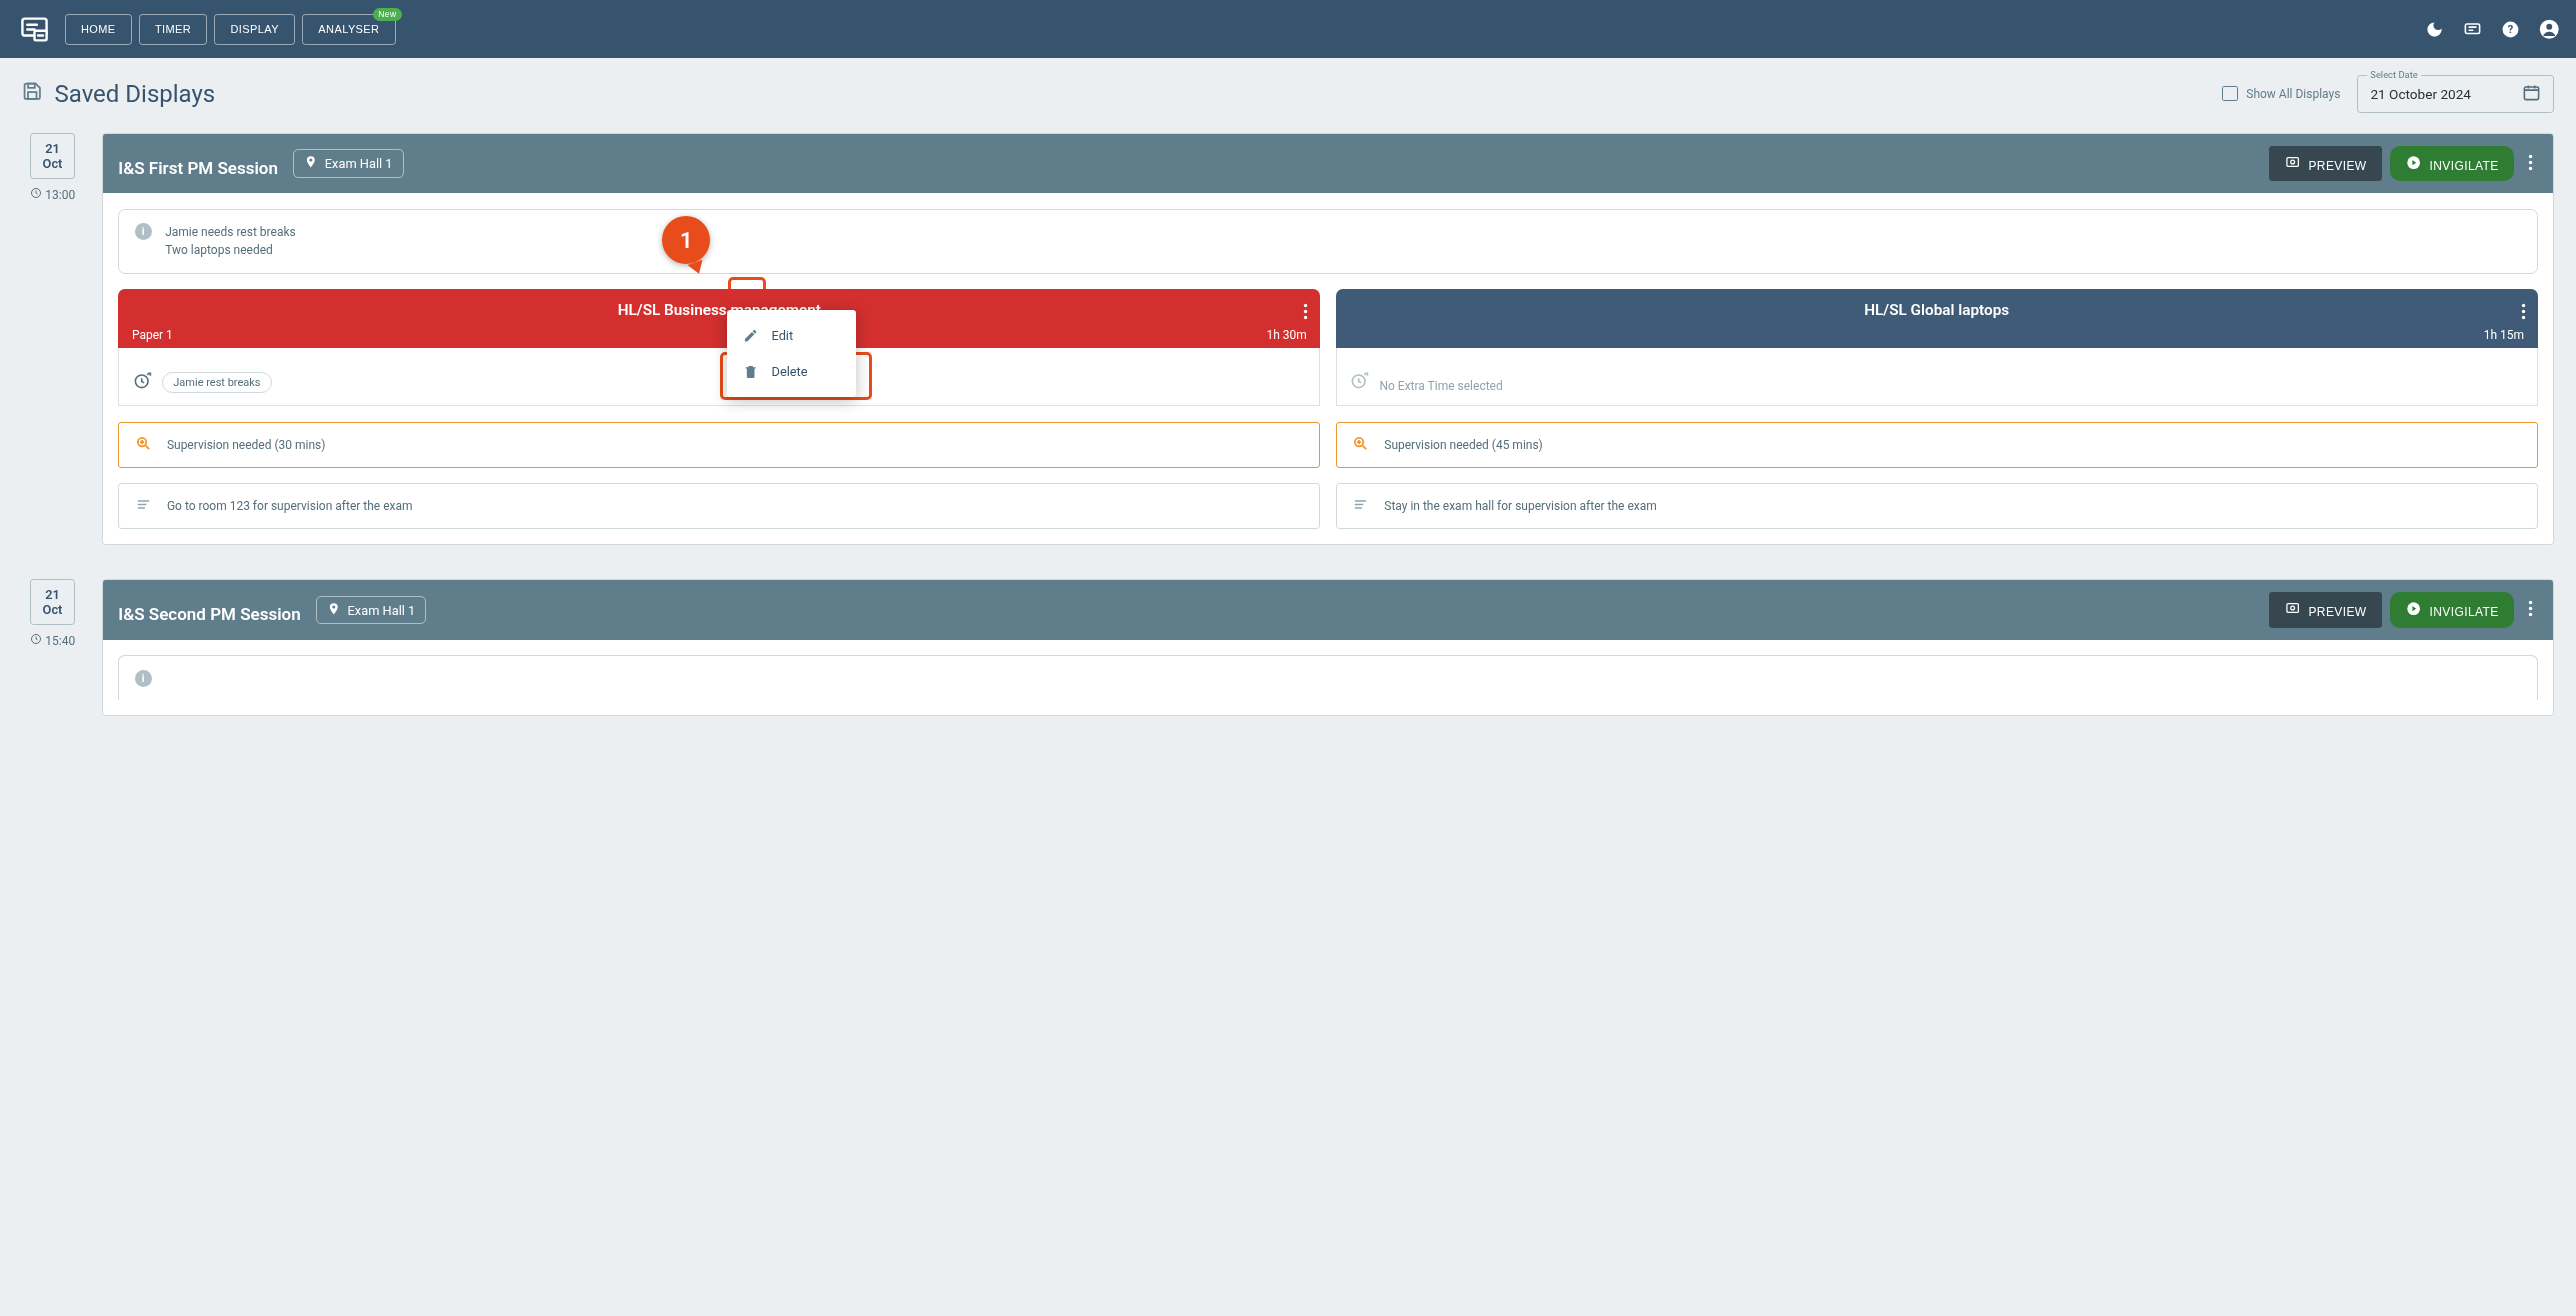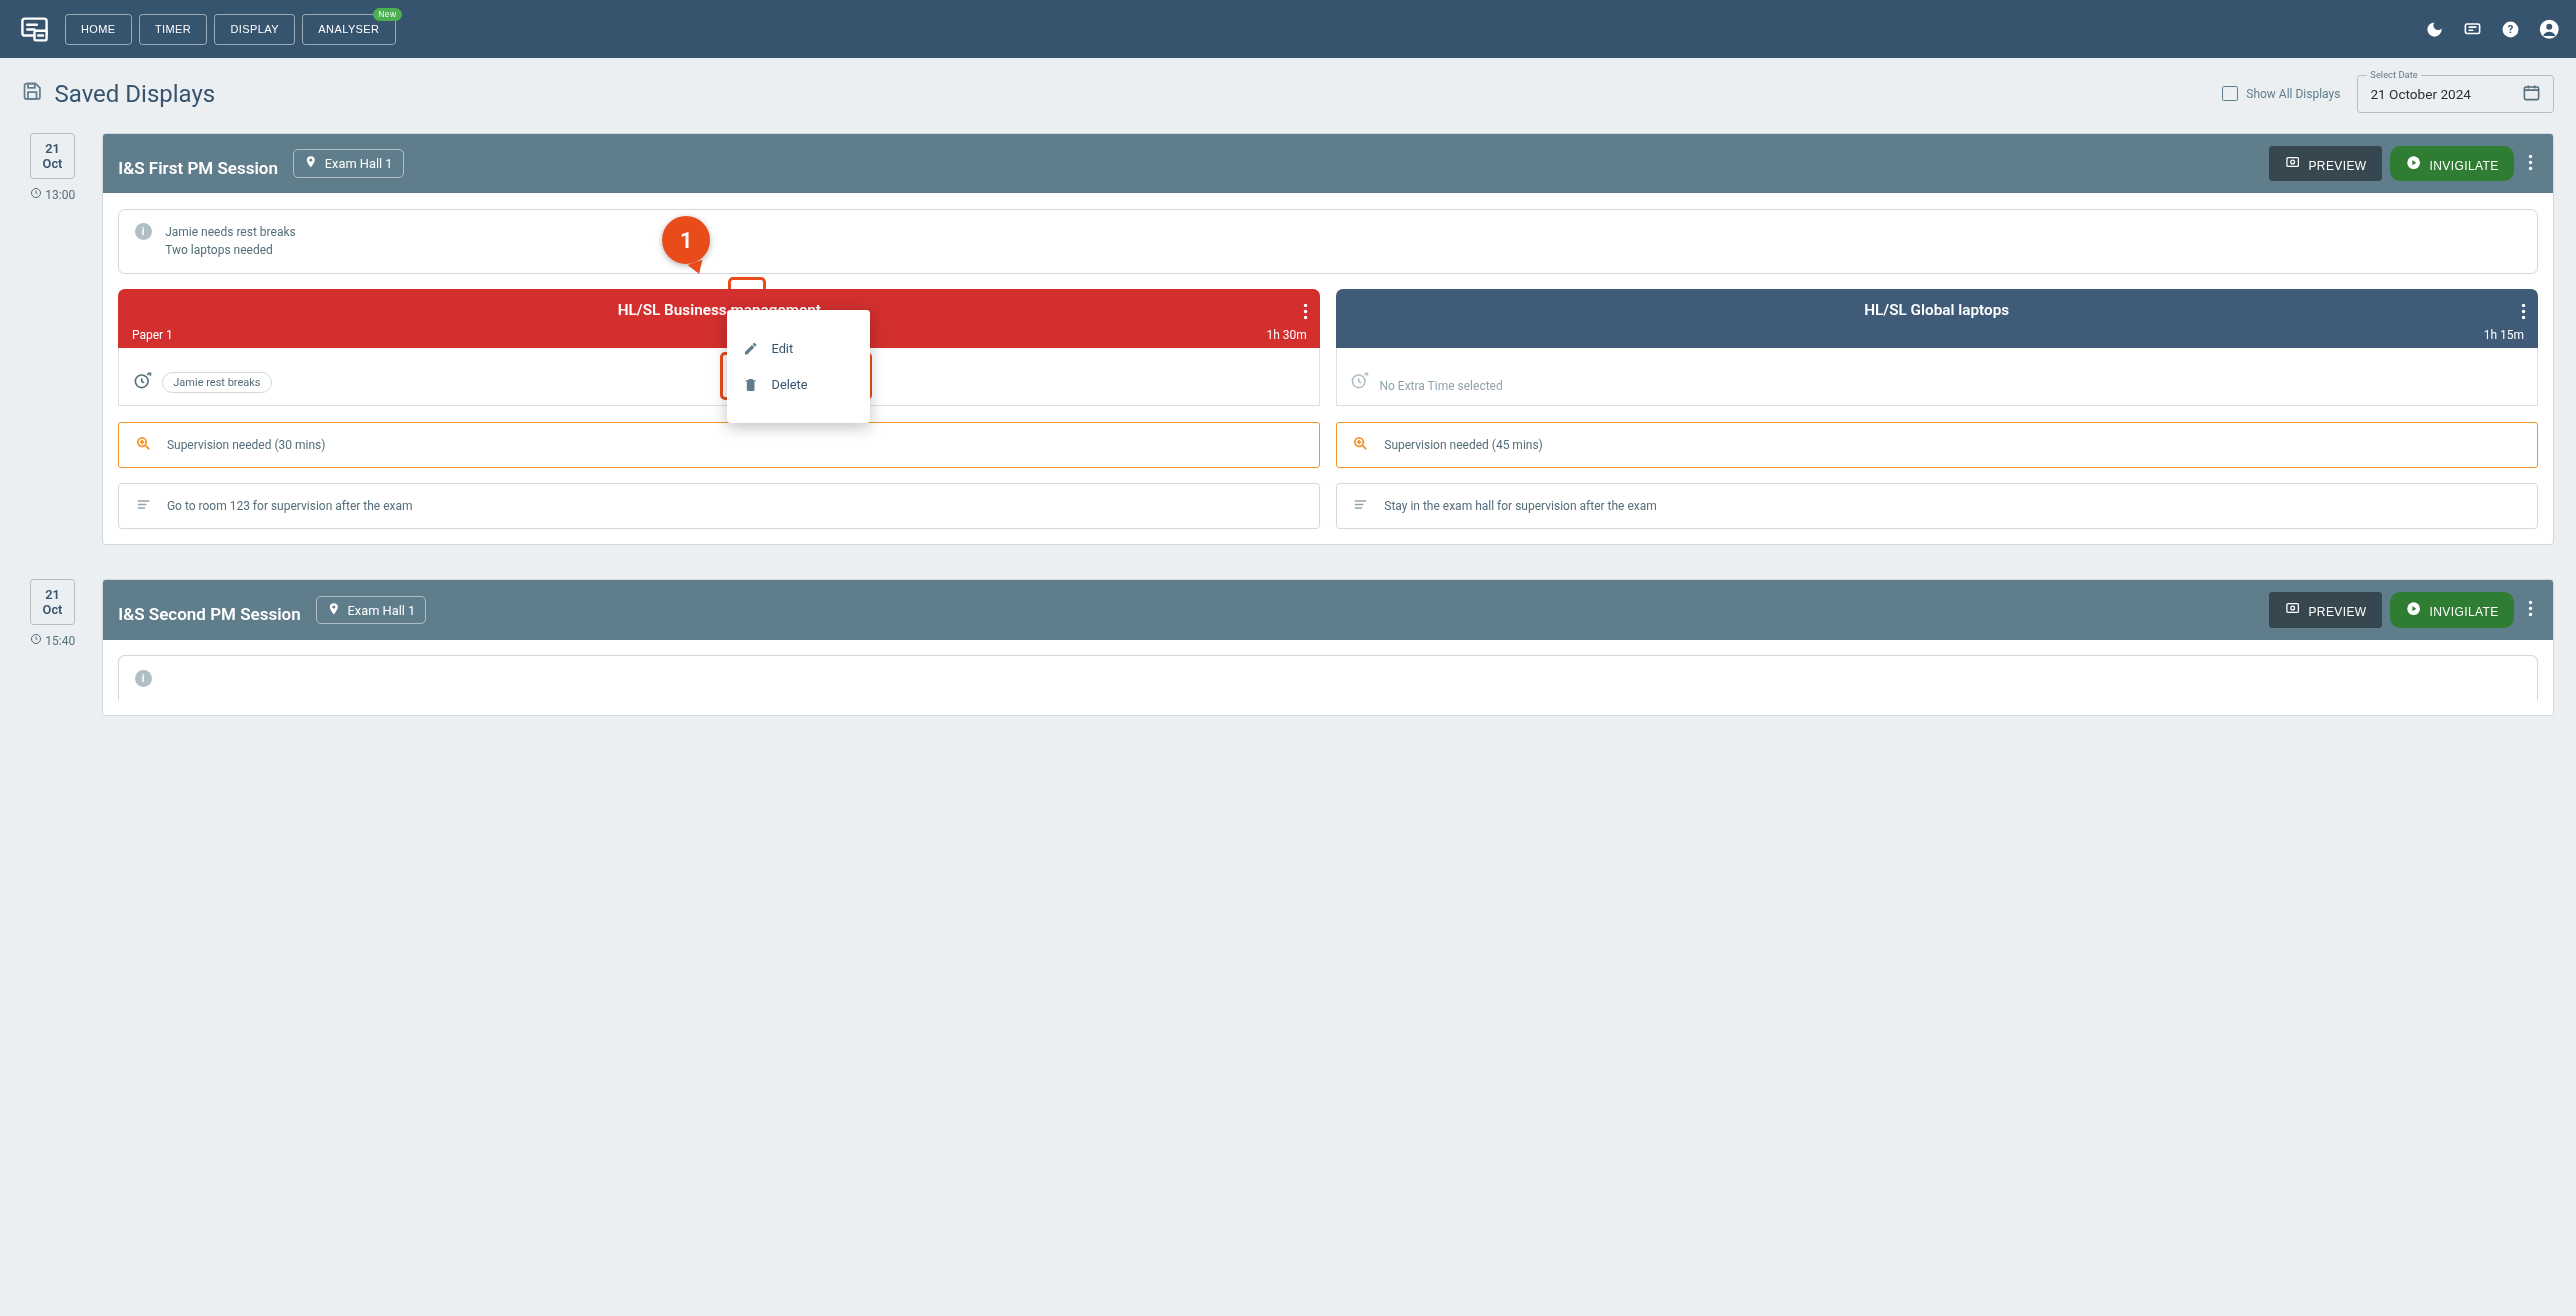--- a/index.html
+++ b/index.html
@@ -319,25 +319,25 @@
   position: absolute;
   border: 3.4px solid #e84c1a;
   border-radius: 5.1px;
   pointer-events: none;
 }
 .hb-more { top: -12px; left: 610px; width: 38px; height: 44px; }
 .hb-delete { top: 63px; left: 602px; width: 152px; height: 48px; }
 .dropdown {
   position: absolute;
   top: 20.5px; left: 609px;
-  width: 143px;
+  width: 129px;
   background: white;
   border-radius: 3.4px;
   box-shadow: 0 3.4px 15.3px rgba(0,0,0,0.25);
-  padding: 21px 0;
+  padding: 8px 0;
   z-index: 5;
 }
 .dropdown-item {
   padding: 10.2px 15.3px;
   display: flex;
   align-items: center;
   gap: 13.6px;
   color: #37546f;
   cursor: pointer;
   font-size: 12.8px;

